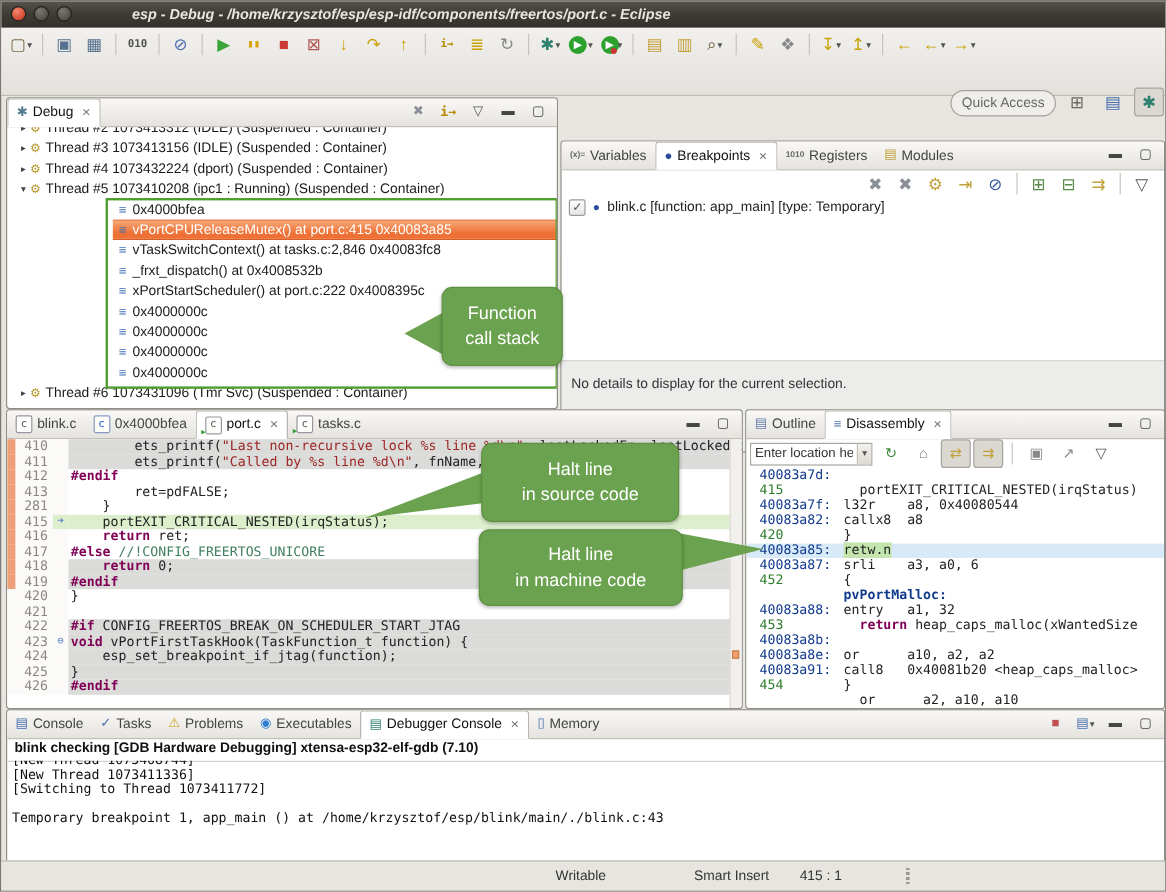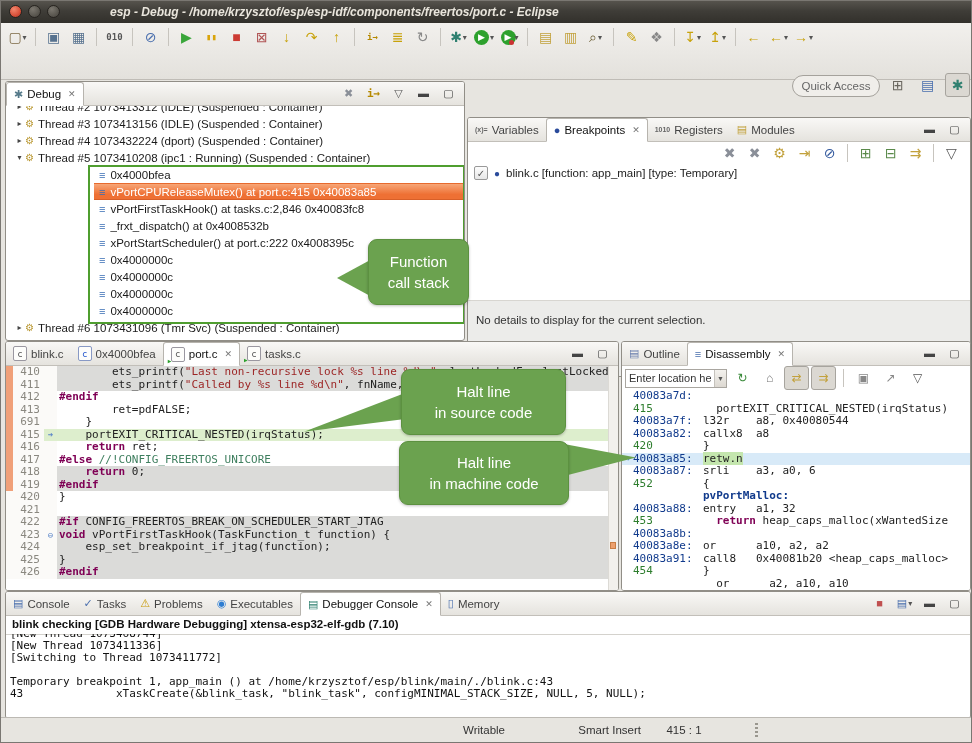--- a/index.html
+++ b/index.html
@@ -319,21 +319,21 @@
       </div>
       <div class="trow fr sel">
         <div class="frbox">
           <span class="ticon-frame">≡</span>
           <span>vPortCPUReleaseMutex() at port.c:415 0x40083a85</span>
         </div>
       </div>
       <div class="trow fr">
         <div class="frbox">
           <span class="ticon-frame">≡</span>
-          <span>vPortFirstTaskHook() at tasks.c:2,846 0x40083fc8</span>
+          <span>vTaskSwitchContext() at tasks.c:2,846 0x40083fc8</span>
         </div>
       </div>
       <div class="trow fr">
         <div class="frbox">
           <span class="ticon-frame">≡</span>
           <span>_frxt_dispatch() at 0x4008532b</span>
         </div>
       </div>
       <div class="trow fr">
         <div class="frbox">
@@ -471,21 +471,21 @@
         <span class="ic">
           <span class="gl" style="color: rgb(68, 68, 68);">▢</span>
         </span>
       </div>
   </div>
   <div id="ed-body">
       <div class="cl g"><span class="cbar on"></span><span class="cnum">410</span><span class="cmark"></span><span class="ccode"><span class="sp">        ets_printf(</span><span class="sstr">"Last non-recursive lock %s line %d\n"</span><span class="sp">, lastLockedFn, lastLockedLine);</span></span></div>
       <div class="cl g"><span class="cbar on"></span><span class="cnum">411</span><span class="cmark"></span><span class="ccode"><span class="sp">        ets_printf(</span><span class="sstr">"Called by %s line %d\n"</span><span class="sp">, fnName, line);</span></span></div>
       <div class="cl"><span class="cbar on"></span><span class="cnum">412</span><span class="cmark"></span><span class="ccode"><span class="sk">#endif</span></span></div>
       <div class="cl"><span class="cbar on"></span><span class="cnum">413</span><span class="cmark"></span><span class="ccode"><span class="sp">        ret=pdFALSE;</span></span></div>
-      <div class="cl"><span class="cbar on"></span><span class="cnum">691</span><span class="cmark"></span><span class="ccode"><span class="sp">    }</span></span></div>
+      <div class="cl"><span class="cbar on"></span><span class="cnum">281</span><span class="cmark"></span><span class="ccode"><span class="sp">    }</span></span></div>
       <div class="cl h"><span class="cbar on"></span><span class="cnum">415</span><span class="cmark">➜</span><span class="ccode"><span class="sp">    portEXIT_CRITICAL_NESTED(irqStatus);</span></span></div>
       <div class="cl"><span class="cbar on"></span><span class="cnum">416</span><span class="cmark"></span><span class="ccode"><span class="sp">    </span><span class="sk">return</span><span class="sp"> ret;</span></span></div>
       <div class="cl"><span class="cbar on"></span><span class="cnum">417</span><span class="cmark"></span><span class="ccode"><span class="sk">#else</span><span class="scm"> //!CONFIG_FREERTOS_UNICORE</span></span></div>
       <div class="cl g"><span class="cbar on"></span><span class="cnum">418</span><span class="cmark"></span><span class="ccode"><span class="sp">    </span><span class="sk">return</span><span class="sp"> 0;</span></span></div>
       <div class="cl g"><span class="cbar on"></span><span class="cnum">419</span><span class="cmark"></span><span class="ccode"><span class="sk">#endif</span></span></div>
       <div class="cl"><span class="cbar"></span><span class="cnum">420</span><span class="cmark"></span><span class="ccode"><span class="sp">}</span></span></div>
       <div class="cl"><span class="cbar"></span><span class="cnum">421</span><span class="cmark"></span><span class="ccode"></span></div>
       <div class="cl g"><span class="cbar"></span><span class="cnum">422</span><span class="cmark"></span><span class="ccode"><span class="sk">#if</span><span class="sb"> CONFIG_FREERTOS_BREAK_ON_SCHEDULER_START_JTAG</span></span></div>
       <div class="cl g"><span class="cbar"></span><span class="cnum">423</span><span class="cmark">⊖</span><span class="ccode"><span class="sk">void</span><span class="sp"> vPortFirstTaskHook(TaskFunction_t function) {</span></span></div>
       <div class="cl g"><span class="cbar"></span><span class="cnum">424</span><span class="cmark"></span><span class="ccode"><span class="sp">    esp_set_breakpoint_if_jtag(function);</span></span></div>
@@ -614,21 +614,20 @@
         </span>
       </div>
   </div>
   <div id="con-info">blink checking [GDB Hardware Debugging] xtensa-esp32-elf-gdb (7.10)</div>
   <div id="con-body">
       <div class="conline clip">[New Thread 1073468744]</div>
       <div class="conline">[New Thread 1073411336]</div>
       <div class="conline">[Switching to Thread 1073411772]</div>
       <div class="conline"></div>
       <div class="conline">Temporary breakpoint 1, app_main () at /home/krzysztof/esp/blink/main/./blink.c:43</div>
-      <div class="conline">43              xTaskCreate(&amp;blink_task, "blink_task", configMINIMAL_STACK_SIZE, NULL, 5, NULL);</div>
     </div>
 </div>
 
 <div id="statusbar">
   <span id="st-writable">Writable</span>
   <span id="st-insert">Smart Insert</span>
   <span id="st-pos">415 : 1</span>
   <span class="sdots"></span>
 </div>
 

